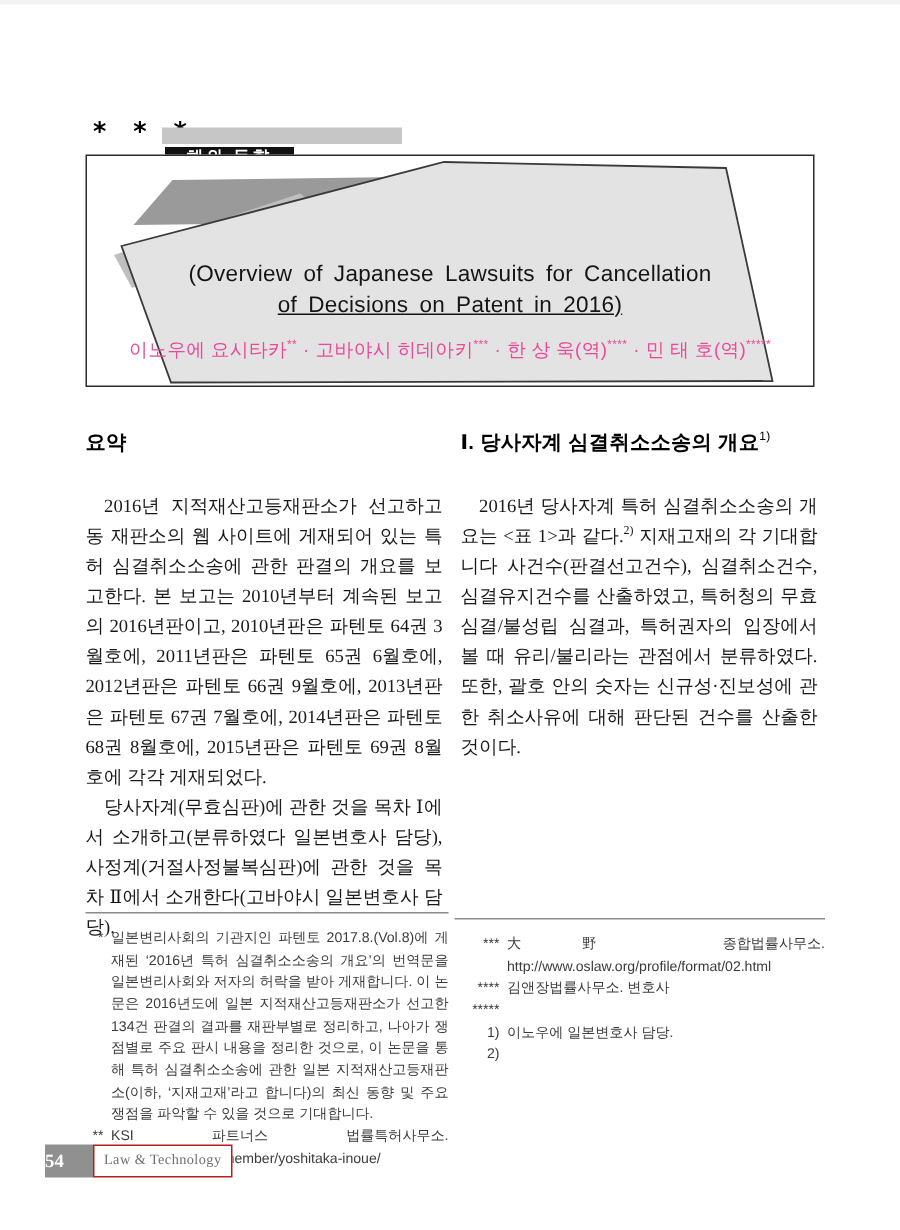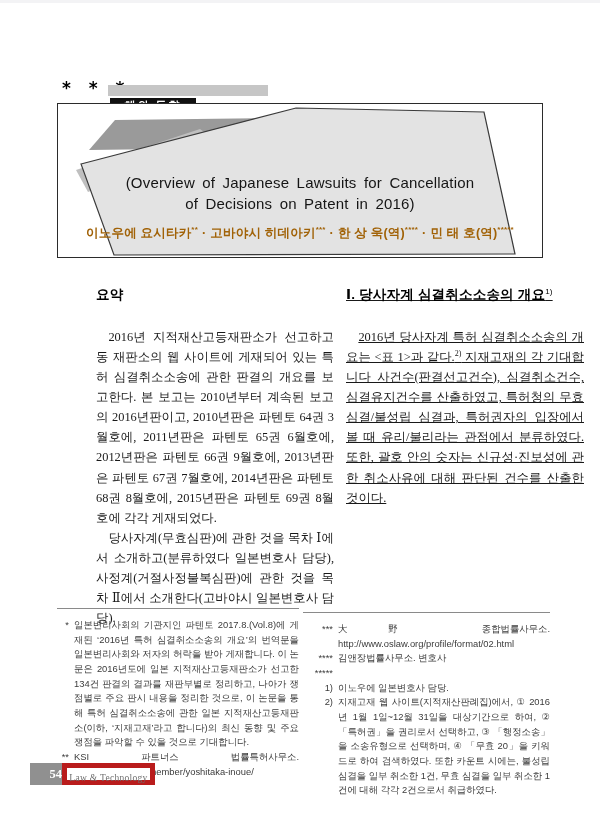--- a/index.html
+++ b/index.html
@@ -22,31 +22,31 @@
   
   .title-box { position:absolute; left:57px; top:103px; width:486px; height:155px;
     border:1.5px solid #2b2b2b; background:#ffffff; overflow:hidden; }
   .title-box svg { position:absolute; left:0; top:0; }
   .tb-text { position:absolute; left:0; width:100%; text-align:center; }
   .tb-title { top:37px; font-size:18px; font-weight:600; letter-spacing:1.5px; word-spacing:7px; color:#000; }
   .tb-title sup { font-size:11px; vertical-align:super; }
   .tb-sub { font-family:"Liberation Sans","DejaVu Sans",sans-serif; font-size:15px;
     color:#151515; word-spacing:3px; letter-spacing:0.2px; }
   .tb-sub1 { top:70px; }
-  .tb-sub2 { top:91px; }
+  .tb-sub2 { top:91px;text-decoration:underline; }
   .tb-authors { top:121px; font-family:"Liberation Sans","DejaVu Sans",sans-serif;
-    font-size:12.5px; font-weight:bold; color:#a16207; letter-spacing:0.2px; }
+    font-size:12.5px; font-weight:normal; color:#ec4899; letter-spacing:0.2px; }
   .tb-authors sup { font-size:8px; vertical-align:super; }
   .tb-authors .dot { margin:0 4px; }
 
   
   .col { position:absolute; top:284px; width:238px;
-    font-size:12.4px; line-height:1.62; text-align:justify; color:#191919;margin-left:39px; }
+    font-size:12.4px; line-height:1.62; text-align:justify; color:#191919; }
   .col-left  { left:57px; }
-  .col-right { left:307px;text-decoration:underline; }
+  .col-right { left:307px; }
   .col h2 { font-family:"Liberation Sans","DejaVu Sans",sans-serif; font-size:13.5px;
     font-weight:bold; color:#000; margin:0 0 21px 0; letter-spacing:0.2px; }
   .col h2 sup { font-size:8px; vertical-align:super; font-weight:normal; }
   .col p { text-indent:1em; margin:0; }
   .col p sup { font-size:8px; vertical-align:super; }
 
   
   .footnotes { position:absolute; border-top:1px solid #8a8a8a; padding-top:9px;
     font-family:"Liberation Sans","DejaVu Sans",sans-serif; font-size:9.4px; line-height:1.56;
     color:#3b3b3b; text-align:justify; }
@@ -54,22 +54,22 @@
   .fn-right { left:303px; top:612px; width:247px; }
   .fn { display:flex; align-items:flex-start; }
   .fn-marker { flex:0 0 auto; text-align:right; margin-right:5px; white-space:nowrap; }
   .fn-left  .fn-marker { width:12px; }
   .fn-right .fn-marker { width:30px; }
   .fn-text { flex:1 1 auto; }
 
   
   .footer { position:absolute; left:30px; top:763px; height:22px; display:flex; }
   .pagenum { width:32px; height:22px; background:#909090; color:#ffffff; font-weight:bold;
-    font-size:12.5px; text-align:right; line-height:22px; }
-  .journal { width:93px; height:22px; background:#ffffff; border:5px solid #b91c1c;
+    font-size:12.5px; text-align:left; line-height:22px; }
+  .journal { width:93px; height:22px; background:#ffffff; border:1px solid #b91c1c;
     color:#6f6f6f; font-size:9.5px; text-align:center; line-height:20px; letter-spacing:0.3px; }
 </style>
 </head>
 <body>
 
 <div class="page">
   <div class="scan-edge"></div>
 
   <div class="header-band">
     <span class="stars">* * *</span>
@@ -123,21 +123,20 @@
     </div>
     <div class="fn">
       <span class="fn-marker">*****</span>
     </div>
     <div class="fn">
       <span class="fn-marker">1)</span>
       <span class="fn-text">이노우에 일본변호사 담당.</span>
     </div>
     <div class="fn">
       <span class="fn-marker">2)</span>
-      <span class="fn-text">지재고재 웹 사이트(지적재산판례집)에서, ① 2016년 1월 1일~12월 31일을 대상기간으로 하여, ② 「특허권」을 권리로서 선택하고, ③ 「행정소송」을 소송유형으로 선택하며, ④ 「무효 20」을 키워드로 하여 검색하였다. 또한 카운트 시에는, 불성립 심결을 일부 취소한 1건, 무효 심결을 일부 취소한 1건에 대해 각각 2건으로서 취급하였다.</span>
     </div>
   </div>
 
   <div class="footer">
     <div class="pagenum">54</div>
     <div class="journal">Law &amp; Technology</div>
   </div>
 </div>
 
 </body></html>

